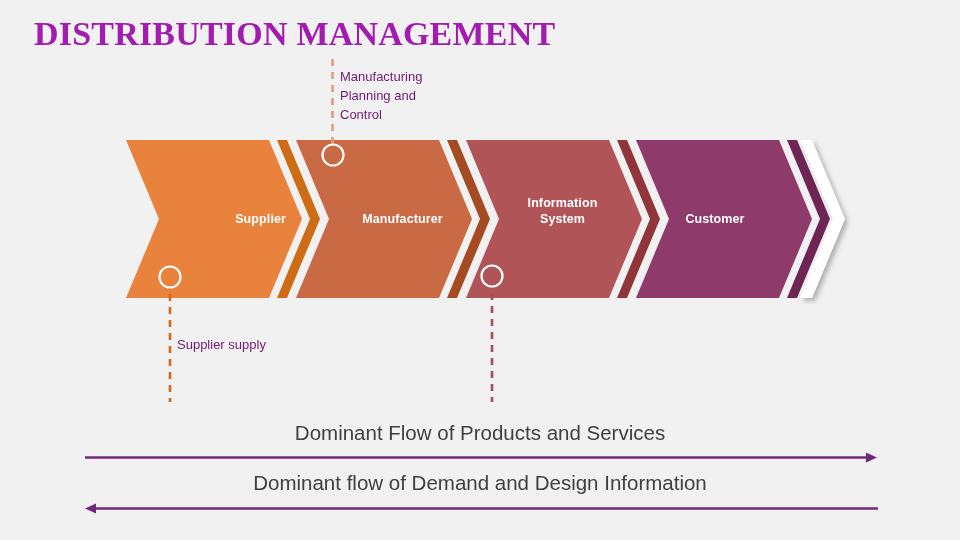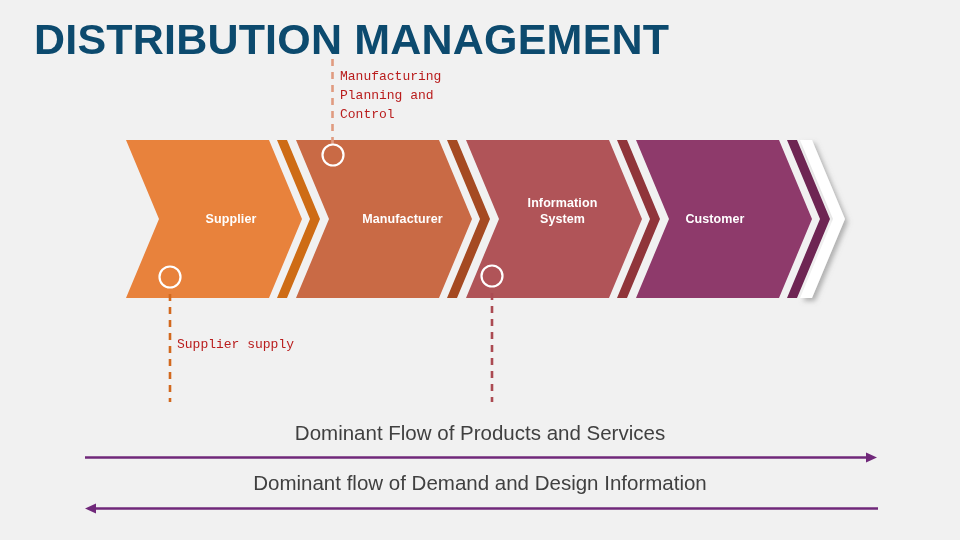--- a/index.html
+++ b/index.html
@@ -21,25 +21,25 @@
     width: 960px;
     height: 540px;
     background: #f1f1f1;
   }
 
   
   #page-title {
     position: absolute;
     left: 34px;
     top: 15px;
-    font-size: 43px;
+    font-size: 34px;
     font-weight: bold;
     letter-spacing: 0.2px;
-    color: #0c4a6e;
-    font-family: Liberation Sans, sans-serif;
+    color: #a21caf;
+    font-family: Liberation Serif, serif;
     white-space: nowrap;
   }
 
   
   #stage {
     position: absolute;
     left: 0; top: 0;
     width: 960px;
     height: 540px;
   }
@@ -54,24 +54,24 @@
     line-height: 16px;
     font-family: "Liberation Sans", sans-serif;
     letter-spacing: 0.1px;
     pointer-events: none;
     white-space: pre-line;
   }
 
   
   .callout-label {
     position: absolute;
-    color: #b91c1c;
+    color: #701a75;
     font-size: 13px;
     line-height: 19px;
-    font-family: Liberation Mono, monospace;
+    font-family: Liberation Sans, sans-serif;
     white-space: pre-line;
   }
 
   
   .flow-caption {
     position: absolute;
     color: #404040;
     font-size: 20.5px;
     font-family: "Liberation Sans", sans-serif;
     text-align: center;
@@ -116,21 +116,21 @@
     <circle cx="492" cy="276" r="10.5" fill="none" stroke="#ffffff" stroke-width="2.2"></circle>
     <line x1="492" y1="293" x2="492" y2="402" stroke="#ab4a52" stroke-width="2.6" stroke-dasharray="7 6"></line>
 
     <line x1="85" y1="457.5" x2="869" y2="457.5" stroke="#70287a" stroke-width="2.4"></line>
     <polygon points="877,457.5 866,452.5 866,462.5" fill="#70287a"></polygon>
 
     <line x1="94" y1="508.5" x2="878" y2="508.5" stroke="#70287a" stroke-width="2.4"></line>
     <polygon points="85,508.5 96,503.5 96,513.5" fill="#70287a"></polygon>
   </svg>
 
-  <div class="chev-label" style="left:176px; top:211px; width:110px;">Supplier</div>
+  <div class="chev-label" style="left:176px; top:211px; width:110px;text-align:right;">Supplier</div>
 
   <div class="chev-label" style="left:345px; top:211px; width:115px;">Manufacturer</div>
 
   <div class="chev-label" style="left:505px; top:195px; width:115px;">Information
 System</div>
 
   <div class="chev-label" style="left:660px; top:211px; width:110px;">Customer</div>
 
   <div class="callout-label" style="left:340px; top:67px; width:150px;">Manufacturing
 Planning and

